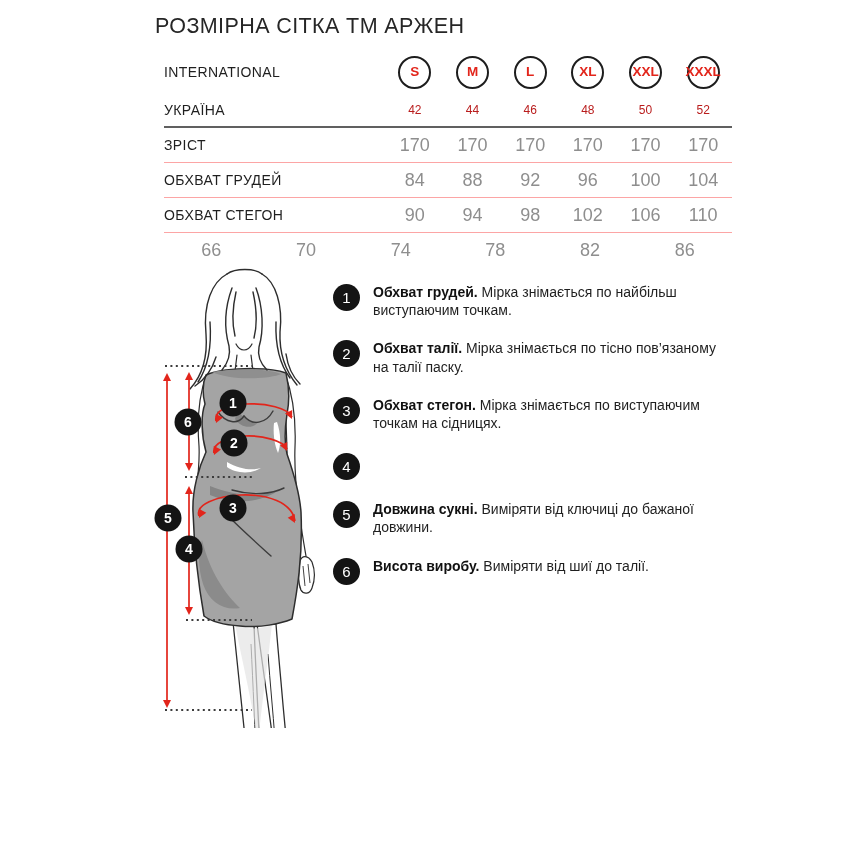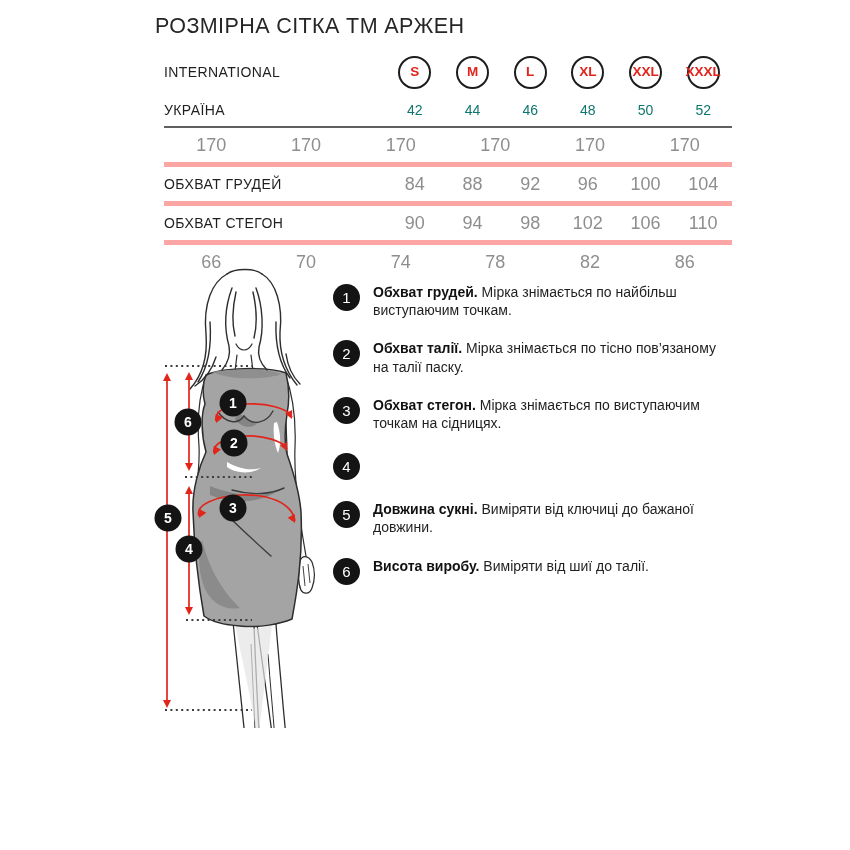--- a/index.html
+++ b/index.html
@@ -16,24 +16,24 @@
   .page-title{position:absolute;left:155px;top:14px;font-size:21.5px;color:#262626;letter-spacing:.4px;font-weight:400;}
 
   
   .size-table{position:absolute;left:147px;top:50px;width:568px;color:var(--text-dark);margin-left:17px;}
   .trow{display:flex;align-items:center;}
   .trow .rlabel{width:222px;flex:0 0 222px;font-size:14px;letter-spacing:.4px;color:#1f1f1f;}
   .trow .cells{display:flex;flex:1;}
   .trow .cells .cell{flex:1;display:flex;justify-content:center;align-items:center;}
   .row-international{height:44px;}
   .row-ukraine{height:32px;}
-  .row-data{height:34px;border-top:5px solid #fca5a5;}
+  .row-data{height:34px;border-top:1px solid #fca5a5;}
   .row-data.first{border-top:2px solid #606060;}
   .size-circle{display:inline-flex;justify-content:center;align-items:center;width:29px;height:29px;border:2px solid #1d1d1d;border-radius:50%;color:var(--red);font-size:13.5px;font-weight:700;white-space:nowrap;overflow:visible;line-height:1;}
-  .val-black{font-size:14px;color:#0f766e;}
+  .val-black{font-size:12px;color:#b91c1c;}
   .val-gray{font-size:18px;color:var(--value-gray);}
 
   
   .legend{position:absolute;left:333px;top:283px;width:392px;}
   .legend-item{display:flex;gap:13px;margin-bottom:20px;}
   .legend-badge{flex:0 0 27px;width:27px;height:27px;margin-top:1px;border-radius:50%;background:#141414;color:#fff;display:flex;align-items:center;justify-content:center;font-size:15px;line-height:1;}
   .legend-text{font-size:14px;line-height:1.3;color:#1f1f1f;max-width:352px;}
   .legend-text b{font-weight:700;color:#111;}
 
   
@@ -89,20 +89,21 @@
           <div class="cell">
             <span class="val-black">50</span>
           </div>
           <div class="cell">
             <span class="val-black">52</span>
           </div>
         </div>
     </div>
     <div id="data-rows">
         <div class="trow row-data first">
+          <span class="rlabel">ЗРІСТ</span>
           <div class="cells">
             <div class="cell">
               <span class="val-gray">170</span>
             </div>
             <div class="cell">
               <span class="val-gray">170</span>
             </div>
             <div class="cell">
               <span class="val-gray">170</span>
             </div>

